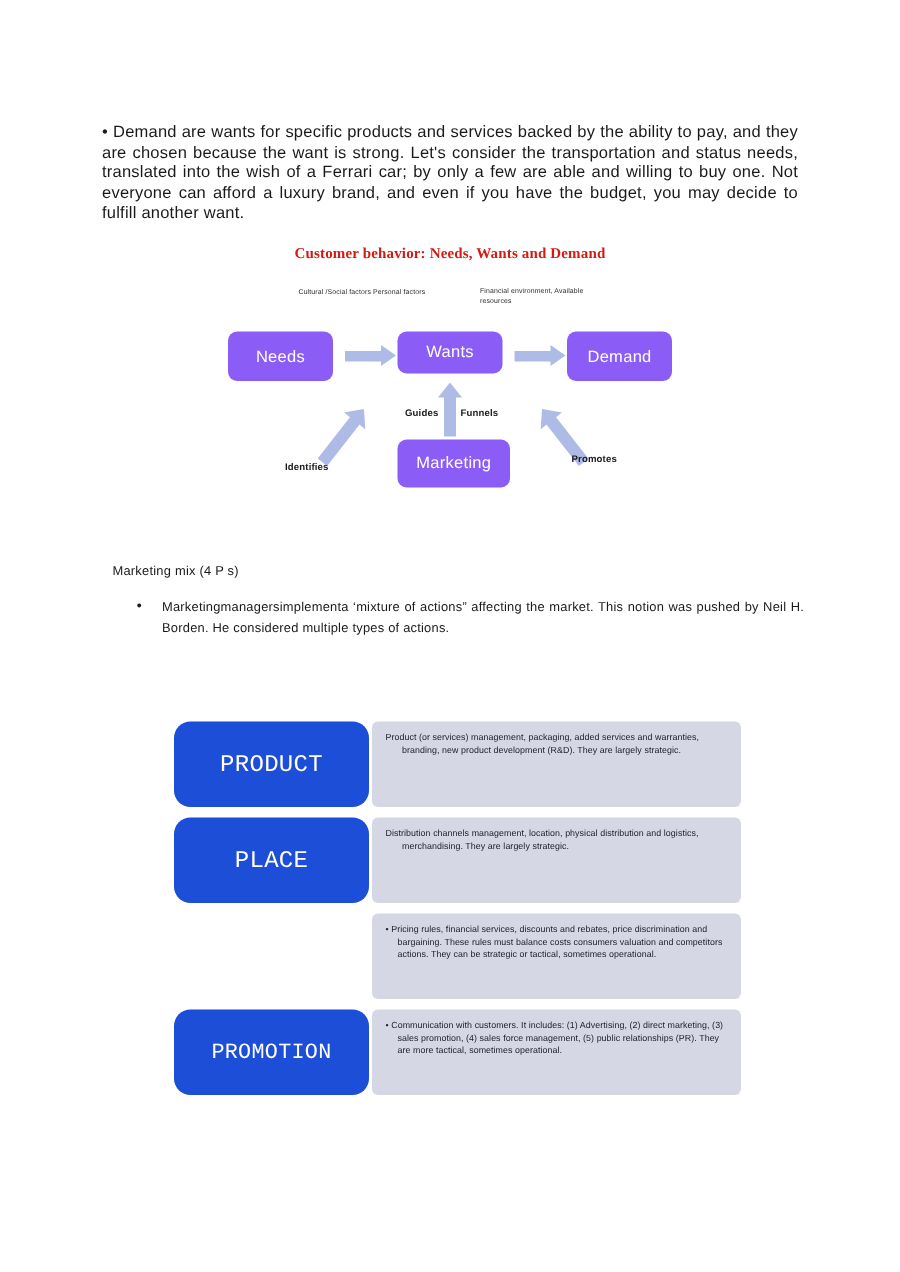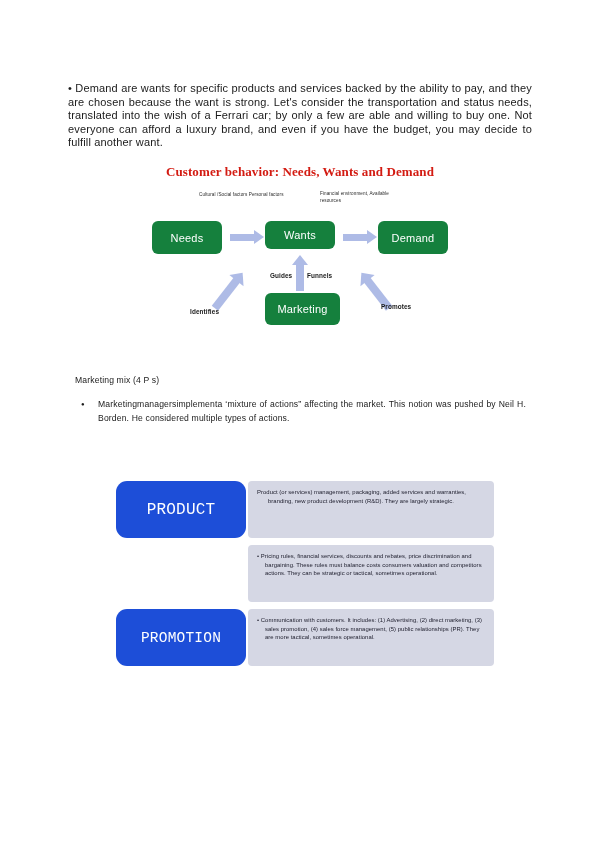--- a/index.html
+++ b/index.html
@@ -40,21 +40,21 @@
     left: 75px;
     top: 374px;
     font-size: 8.6px;
     line-height: 13px;
     color: #1a1a1a;
     letter-spacing: 0.15px;
   }
 
   .bullet-list {
     position: absolute;
-    left: 74px;
+    left: 84px;
     top: 398px;
     width: 452px;
     margin: 0;
     padding: 0;
     list-style: none;
   }
   .bullet-list li {
     position: relative;
     padding-left: 24px;
     font-size: 8.6px;
@@ -82,37 +82,37 @@
     height: 190px;
   }
   #fig-title {
     position: absolute;
     left: 0;
     top: 4px;
     width: 300px;
     text-align: center;
     font-family: "Liberation Serif", serif;
     font-weight: 700;
-    font-size: 13px;
+    font-size: 10px;
     color: #d31b12;
     letter-spacing: 0.1px;
   }
   .fig-note {
     position: absolute;
     font-size: 4.6px;
     line-height: 6.6px;
     color: #2b2b2b;
     letter-spacing: 0.1px;
   }
   #note-cultural { left: 49px; top: 32px; width: 86px; }
   #note-financial { left: 170px; top: 31px; width: 90px; }
 
   .flow-box {
     position: absolute;
-    background: #15803d;
+    background: #8b5cf6;
     border-radius: 6px;
     color: #ffffff;
     display: flex;
     align-items: center;
     justify-content: center;
     font-size: 11px;
     letter-spacing: 0.2px;
   }
   #box-needs   { left: 2px;   top: 61px; width: 70px; height: 33px; }
   #box-wants   { left: 115px; top: 61px; width: 70px; height: 28px; }
@@ -285,20 +285,26 @@
 
   <div id="four-ps">
 
     <div class="ps-row product">
       <div class="ps-key">PRODUCT</div>
       <div class="ps-desc">
         <span class="hang">Product (or services) management, packaging, added services and warranties, branding, new product development (R&amp;D). They are largely strategic.</span>
       </div>
     </div>
 
+    <div class="ps-row place">
+      <div class="ps-key">PLACE</div>
+      <div class="ps-desc">
+        <span class="hang">Distribution channels management, location, physical distribution and logistics, merchandising. They are largely strategic.</span>
+      </div>
+    </div>
 
     <div class="ps-row price">
       <div class="ps-desc">
         <span class="hang bulleted">• Pricing rules, financial services, discounts and rebates, price discrimination and bargaining. These rules must balance costs consumers valuation and competitors actions. They can be strategic or tactical, sometimes operational.</span>
       </div>
     </div>
 
     <div class="ps-row promotion">
       <div class="ps-key">PROMOTION</div>
       <div class="ps-desc">

